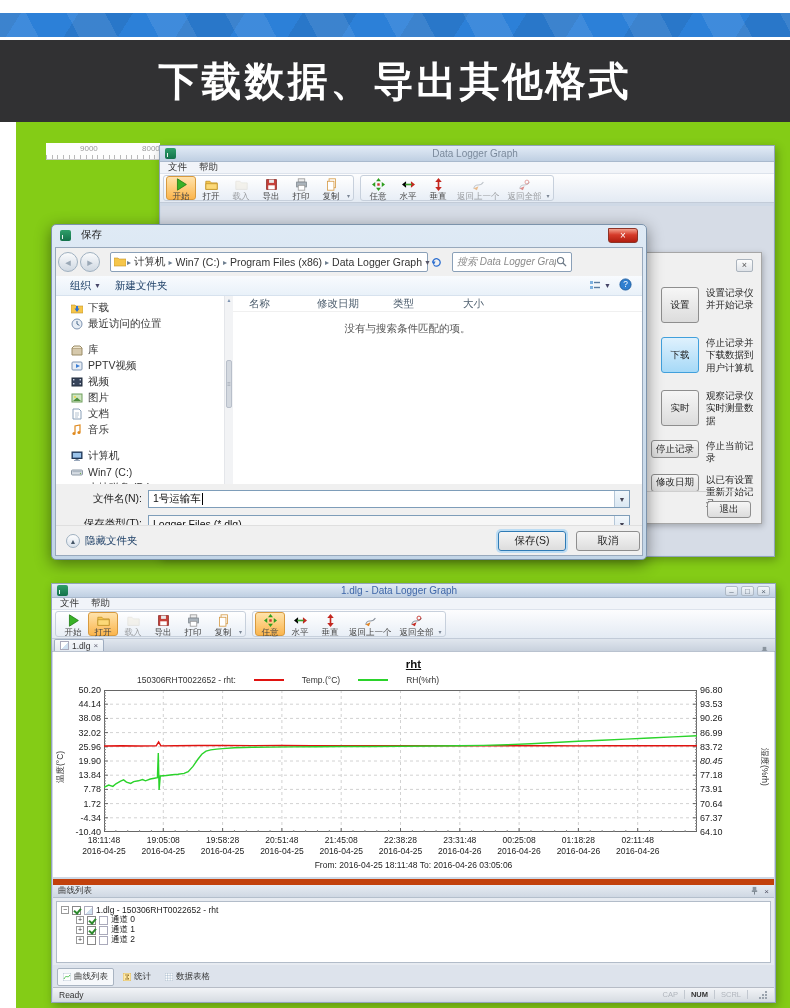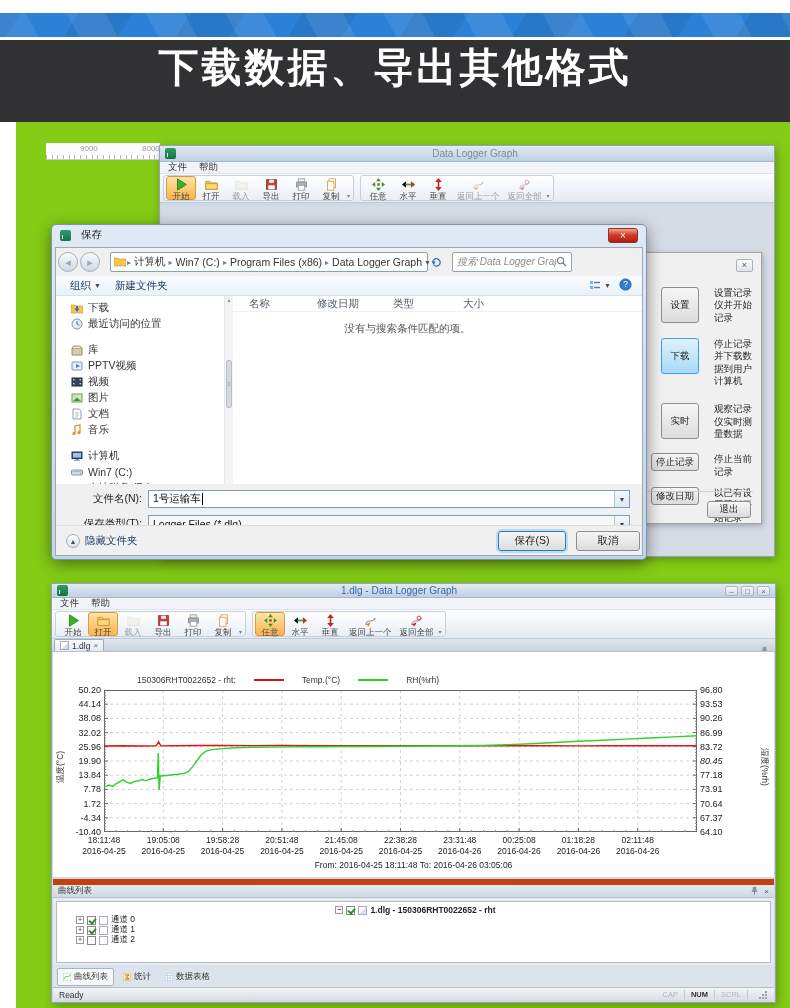--- a/index.html
+++ b/index.html
@@ -5,21 +5,21 @@
   html,body{margin:0;padding:0;background:#fff;}
   .canvas{position:relative;width:790px;height:1008px;overflow:hidden;
     font-family:"Liberation Sans","DejaVu Sans",sans-serif;background:#fff;}
   [data-name]{box-sizing:border-box;}
   
   .topstrip{position:absolute;left:0;top:0;width:790px;height:13px;background:#fff;}
   .blueband{position:absolute;left:0;top:13px;width:790px;height:24px;background:#2c80d8;
     background-image:repeating-linear-gradient(62deg,rgba(255,255,255,.09) 0 34px,rgba(255,255,255,0) 34px 70px),
                      repeating-linear-gradient(-58deg,rgba(0,0,0,.07) 0 46px,rgba(0,0,0,0) 46px 95px);}
   .darkband{position:absolute;left:0;top:40px;width:790px;height:82px;background:#313133;
-    display:flex;align-items:flex-start;justify-content:center;}
+    display:flex;align-items:center;justify-content:center;}
   .htitle{color:#fff;font-size:40px;font-weight:bold;letter-spacing:3px;}
   .content{position:absolute;left:16px;top:122px;width:790px;height:886px;background:#84cc16;}
   
   .ruler{position:absolute;left:30px;top:21px;width:114px;height:17px;background:#fdfdfd;
     border-bottom:1px solid #c9c9c9;
     background-image:repeating-linear-gradient(90deg,#b9b9b9 0 1px,transparent 1px 5.7px);
     background-size:100% 4px;background-position:0 100%;background-repeat:no-repeat;}
   .rlbl{position:absolute;top:1px;font-size:8px;color:#9a9a9a;}
   
   .window{position:absolute;background:#cfd9e6;border:1px solid #92a4ba;box-shadow:2px 3px 9px rgba(0,0,0,.28);}
@@ -55,21 +55,21 @@
   .panel-close{position:absolute;top:6px;right:8px;width:17px;height:13px;font-size:9px;line-height:11px;
     text-align:center;color:#555;background:linear-gradient(#fdfdfd,#dfe3e8);border:1px solid #aab3bd;border-radius:2px;}
   .prows{position:absolute;left:150px;top:34px;right:4px;}
   .prow{display:flex;align-items:flex-start;}
   .pbcell{width:62px;display:flex;justify-content:flex-end;flex:none;}
   .pbtn{background:linear-gradient(#f6f6f6,#dcdcdc);border:1px solid #8e8e8e;border-radius:3px;
     font-size:9.5px;color:#222;font-family:inherit;padding:0 4px;}
   .pbtn.large{width:38px;height:36px;}
   .pbtn.small{height:18px;}
   .pbtn.active{background:linear-gradient(#dff1fd,#a6d9f7);border-color:#41a0dc;}
-  .pdesc{margin-left:15px;width:78px;font-size:9.5px;color:#222;line-height:1.3;}
+  .pdesc{margin-left:7px;width:78px;font-size:9.5px;color:#222;line-height:1.3;}
   .panel-sep{position:absolute;left:150px;right:8px;top:238px;border-top:1px solid #cfcfcf;}
   .pexit{position:absolute;right:10px;top:248px;width:44px;height:17px;}
   
   .savedlg{position:absolute;left:35px;top:102px;width:596px;height:336px;z-index:30;
     background:linear-gradient(#dcead7 0%,#d4e4f2 4%,#c3d6e8 100%);
     background:linear-gradient(#dfeaf5,#c2d5e7);
     border:1px solid #7c93ab;border-radius:5px;box-shadow:0 4px 16px rgba(0,0,0,.45);}
   .dtitle{position:absolute;left:8px;top:3px;display:flex;align-items:center;gap:5px;
     font-size:10.5px;color:#1c1c1c;}
   .dclose{position:absolute;top:3px;right:8px;width:30px;height:15px;border-radius:0 3px 3px 3px;
@@ -150,21 +150,21 @@
   .xtick{position:absolute;width:64px;text-align:center;font-size:8.5px;color:#222;line-height:11px;}
   .cfooter{position:absolute;left:0;right:0;top:208px;text-align:center;font-size:8.5px;color:#222;}
   
   .dock{position:absolute;left:1px;right:1px;top:295px;height:110px;background:#e7ebf1;border-top:6px solid #c2410c;}
   .dockhead{height:13px;background:linear-gradient(#e6ebf2,#cfd8e3);border-bottom:1px solid #b4bfcc;
     display:flex;align-items:center;font-size:8.5px;color:#333;padding:0 5px;}
   .dockhead .dhicons{margin-left:auto;display:flex;gap:5px;align-items:center;color:#556;font-size:8px;}
   .dockbody{position:absolute;left:3px;right:3px;top:16px;bottom:26px;background:#fff;border:1px solid #b2bcc9;
     padding:3px 0 0 4px;overflow:hidden;}
   .trow{display:flex;align-items:center;gap:3px;height:10px;font-size:8.5px;color:#222;white-space:nowrap;}
-  .trow.root{font-weight:bold;justify-content:center;}
+  .trow.root{font-weight:normal;}
   .trow.child{padding-left:15px;}
   .texp{width:8px;height:8px;border:1px solid #999;background:#fff;font-size:7px;line-height:6px;
     text-align:center;color:#333;flex:none;}
   .tchk{width:9px;height:9px;border:1px solid #888;background:#fff;flex:none;position:relative;}
   .tchk.on:after{content:"";position:absolute;left:1px;top:1px;width:5px;height:3px;
     border-left:2px solid #2d8a2d;border-bottom:2px solid #2d8a2d;transform:rotate(-50deg);}
   .ticonf{width:9px;height:9px;flex:none;background:#fff;border:1px solid #aab;}
   .ticonf.chart{background:linear-gradient(135deg,#fff 55%,#cfe0f0 55%);}
   .docktabs{position:absolute;left:0;right:0;bottom:0;height:24px;background:#dde3ec;
     display:flex;align-items:center;gap:4px;padding:0 4px;}
@@ -721,20 +721,21 @@
           <span>1.dlg</span>
           <span class="tclose" data-name="tab-close-icon">×</span>
         </span>
         <span class="tabpin" id="tabpin" data-name="pin-icon"><svg viewBox="0 0 10 10" width="9" height="9">
               <rect x="3" y="1" width="4" height="4" fill="#8a949e"></rect>
               <rect x="2" y="5" width="6" height="1.4" fill="#6d7882"></rect>
               <line x1="5" y1="6.4" x2="5" y2="9.5" stroke="#6d7882"></line>
             </svg></span>
       </div>
       <div class="chartarea" id="chartarea" data-name="chart-area">
+        <div class="ctitle" data-name="chart-title">rht</div>
         <div class="legend" id="legend" data-name="chart-legend">
             <span data-name="legend-device-label">150306RHT0022652 - rht:</span>
             <span class="lsw" data-name="legend-swatch" style="background: rgb(224, 19, 16);"></span>
             <span data-name="legend-series-label">Temp.(°C)</span>
             <span class="lsw" data-name="legend-swatch" style="background: rgb(43, 211, 43);"></span>
             <span data-name="legend-series-label">RH(%rh)</span>
           </div>
         <div class="cfooter" data-name="chart-range-caption">From: 2016-04-25 18:11:48  To: 2016-04-26 03:05:06</div>
       <svg width="593" height="142" class="plotsvg" data-name="plot-region">
             <line x1="0" y1="14.2" x2="593" y2="14.2" stroke="#d2d2d2" stroke-width="1" stroke-dasharray="3,3"></line>

